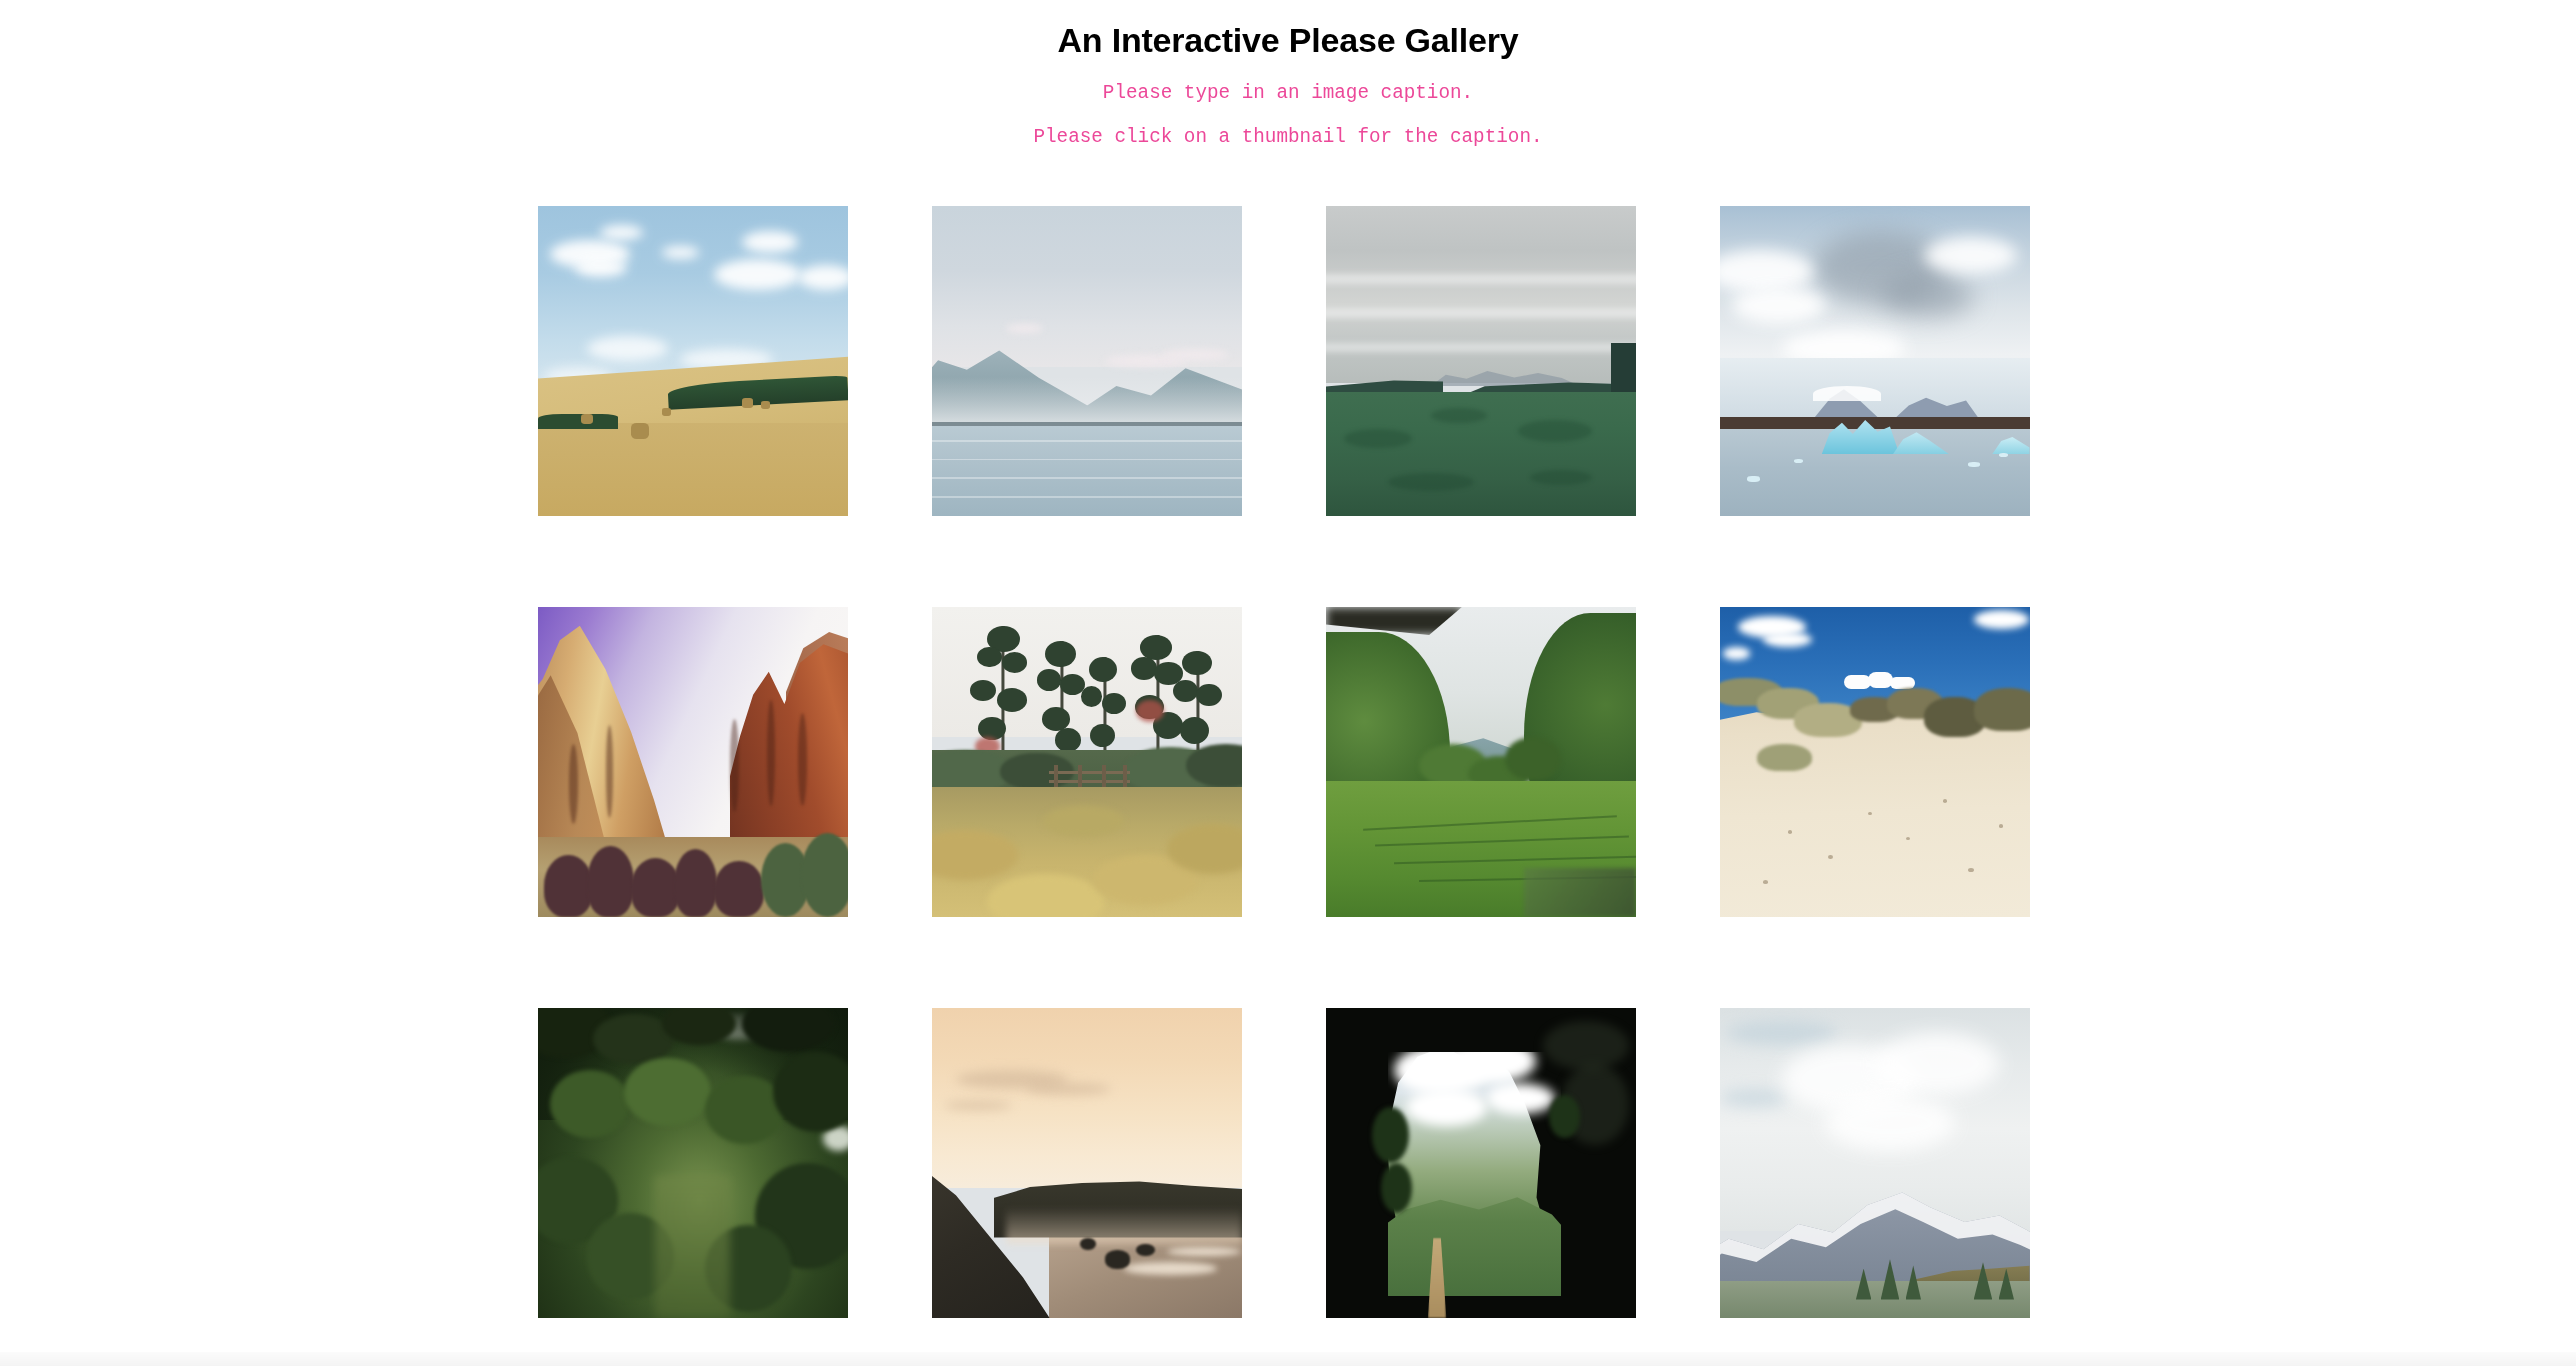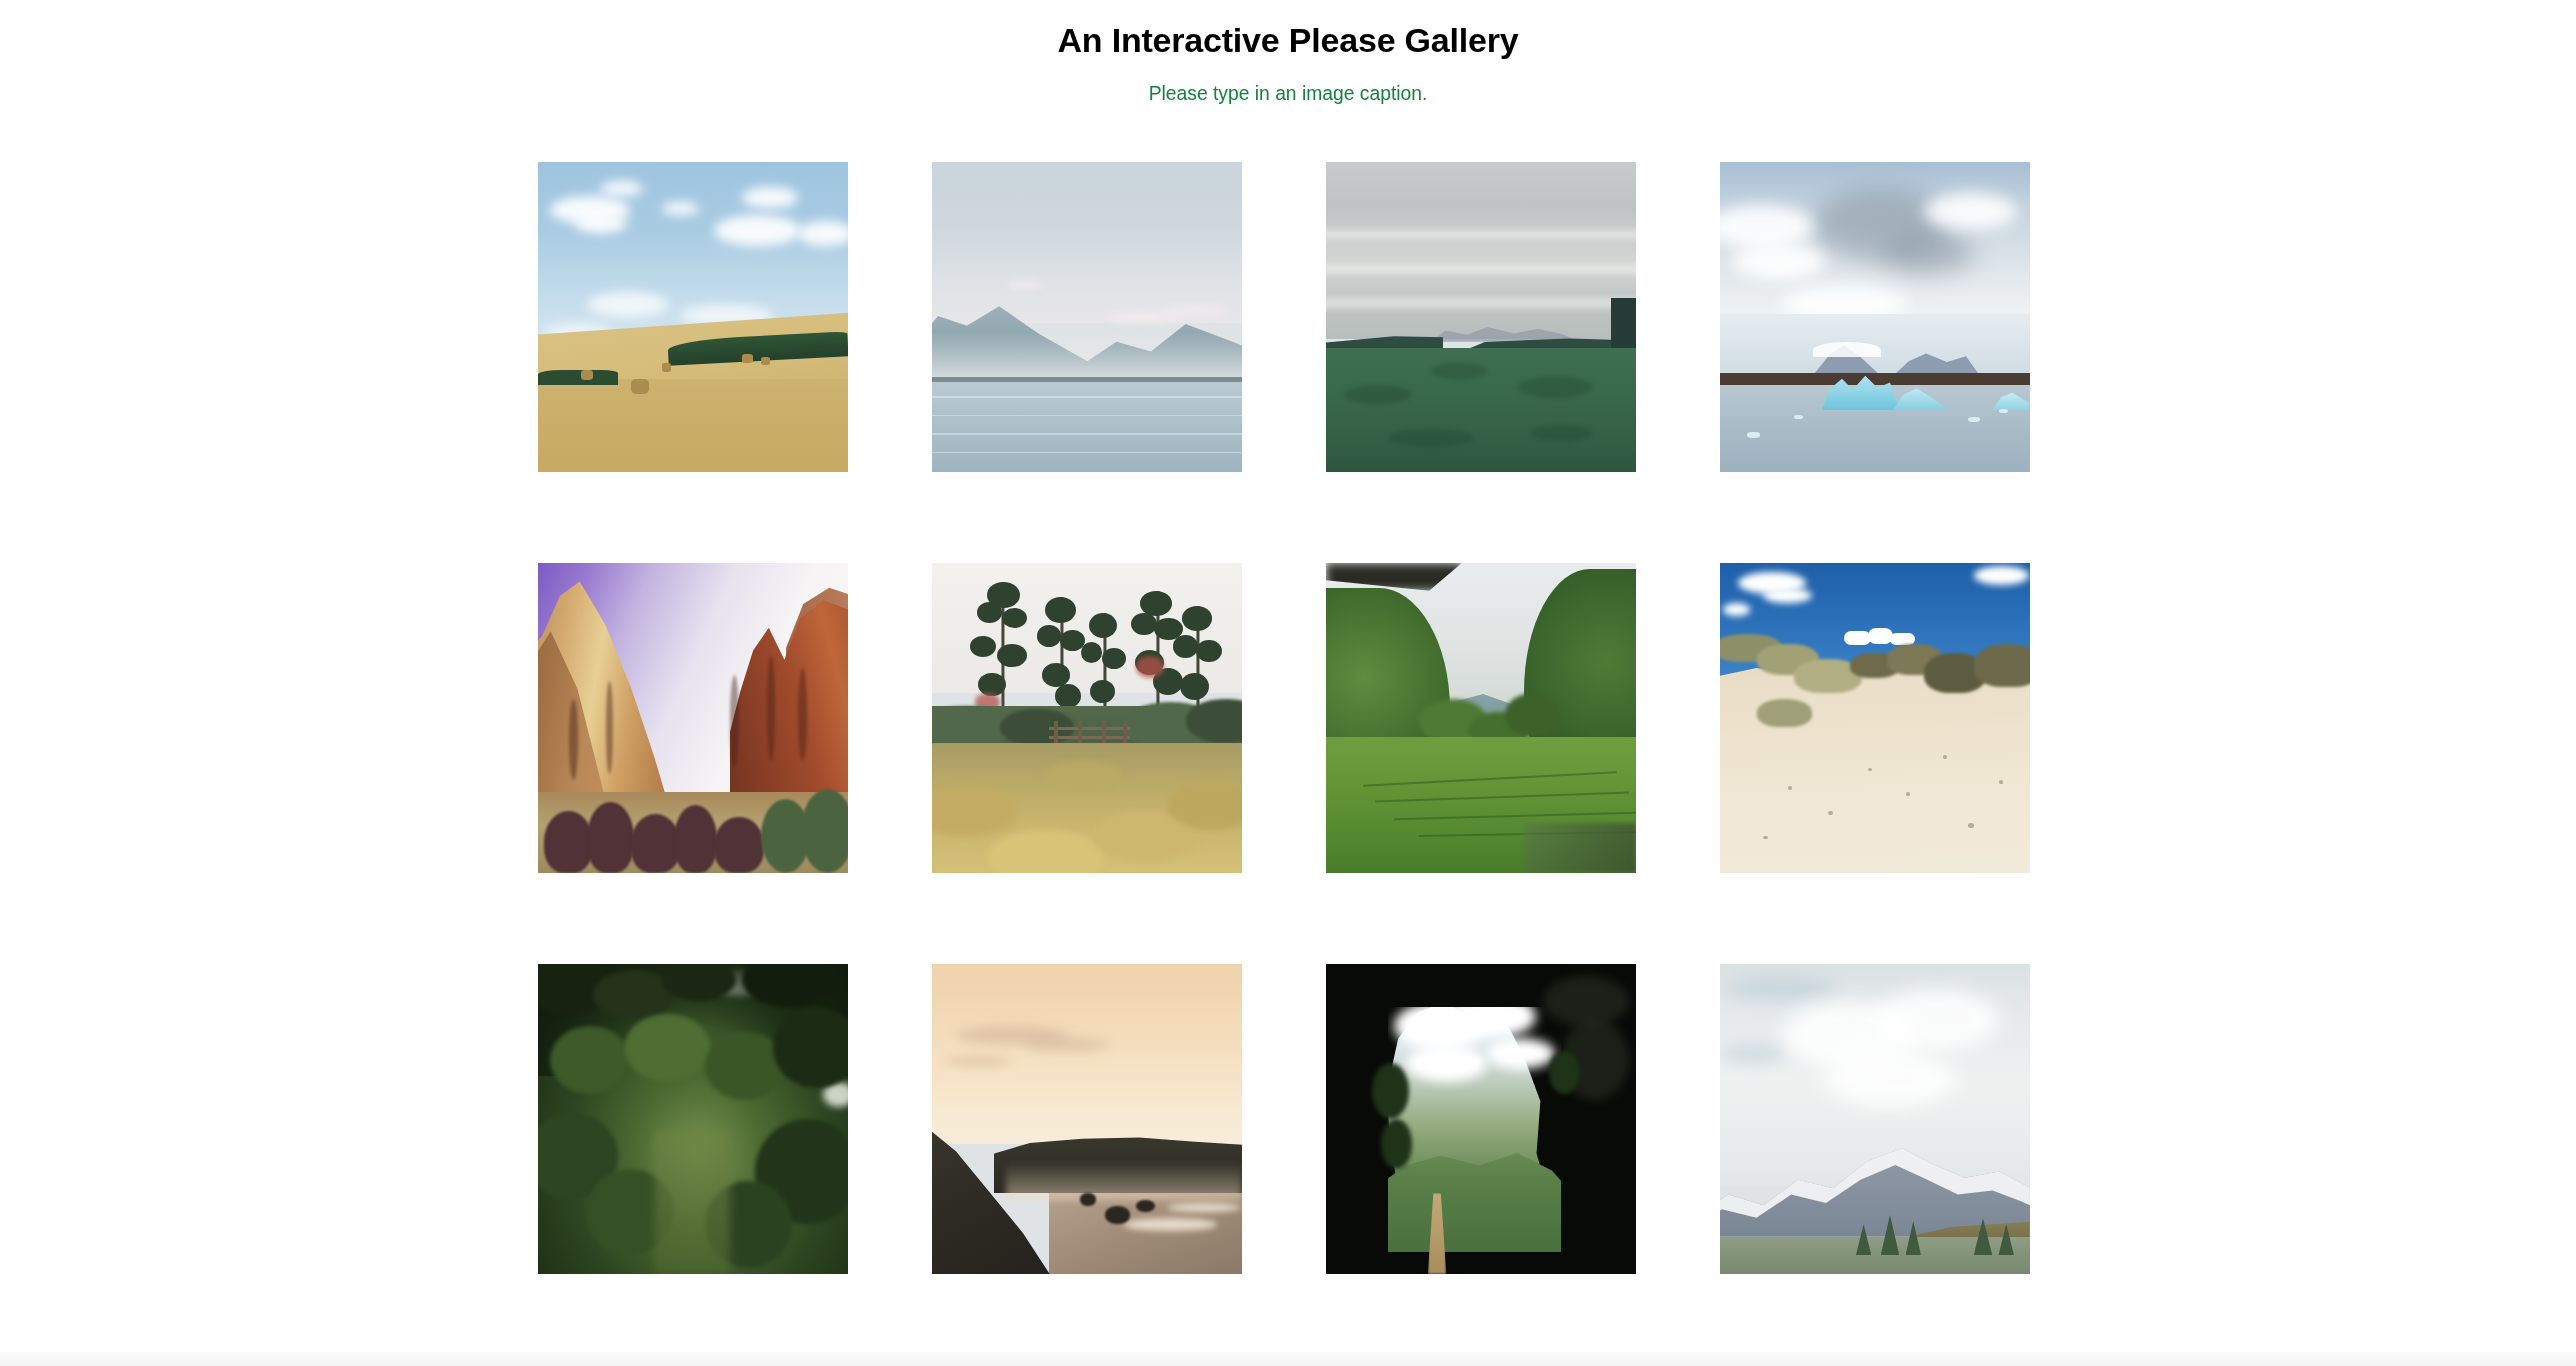--- a/index.html
+++ b/index.html
@@ -29,22 +29,23 @@
     font-size: 34px;
     font-weight: bold;
     color: #000000;
     letter-spacing: -0.2px;
     line-height: 1.2;
   }
   .subtitle {
     margin: 4px;
     font-size: 19.3px;
     font-weight: normal;
-    color: #15803d;
+    color: #ec4899;
     line-height: 1.2;
+    font-family: Liberation Mono, monospace;
   }
   .subtitle-1 { margin-top: 21px; }
   .subtitle-2 { margin-top: 21px; }
 
   
   .search-row {
     display: flex;
     justify-content: center;
     margin-top: 23px;
   }
@@ -515,20 +516,21 @@
   }
 </style>
 </head>
 <body>
 
 <div class="page">
 
   <div class="header">
     <h1 class="gallery-title">An Interactive Please Gallery</h1>
     <p class="subtitle subtitle-1">Please type in an image caption.</p>
+    <p class="subtitle subtitle-2">Please click on a thumbnail for the caption.</p>
   </div>
 
 
   <div class="gallery">
 
     <div class="thumb im1" title="Golden hay field with round bales under blue sky with cumulus clouds">
       <div class="layer sky"></div>
       <div class="cl" style="left:4%;top:11%;width:26%;height:9%;"></div>
       <div class="cl" style="left:12%;top:17%;width:17%;height:6%;"></div>
       <div class="cl" style="left:20%;top:6%;width:14%;height:5%;"></div>

